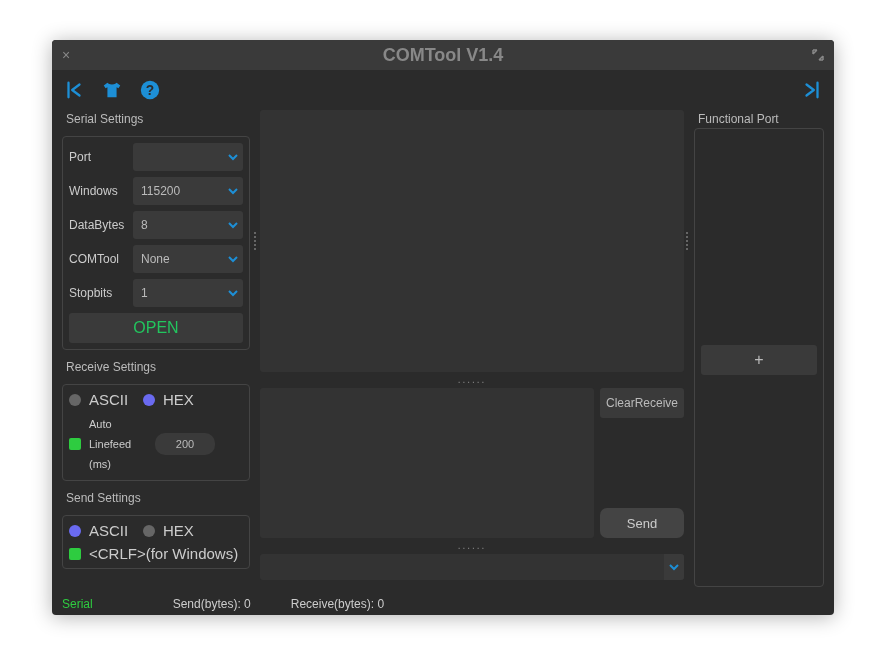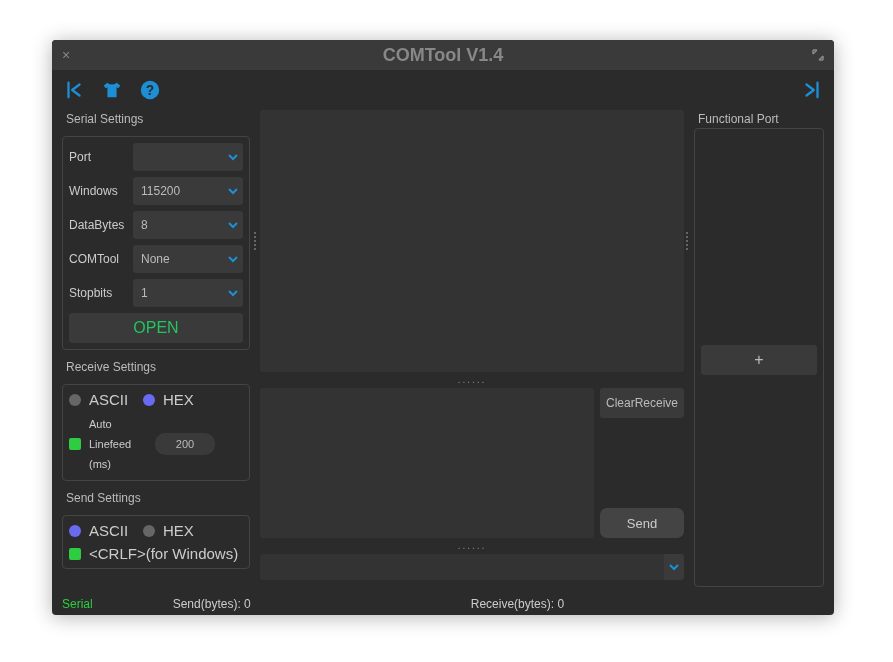--- a/index.html
+++ b/index.html
@@ -230,16 +230,16 @@
         <div class="func-spacer"></div>
         <div class="add-btn">+</div>
       </div>
     </div>
 
   </div>
 
   <div class="statusbar">
     <span class="status-ready">Serial</span>
     <span class="status-item" style="margin-left:40px">Send(bytes): 0</span>
-    <span class="status-item" style="margin-left:180px">Receive(bytes): 0</span>
+    <span class="status-item" style="">Receive(bytes): 0</span>
   </div>
 
 </div>
 
 </body></html>

